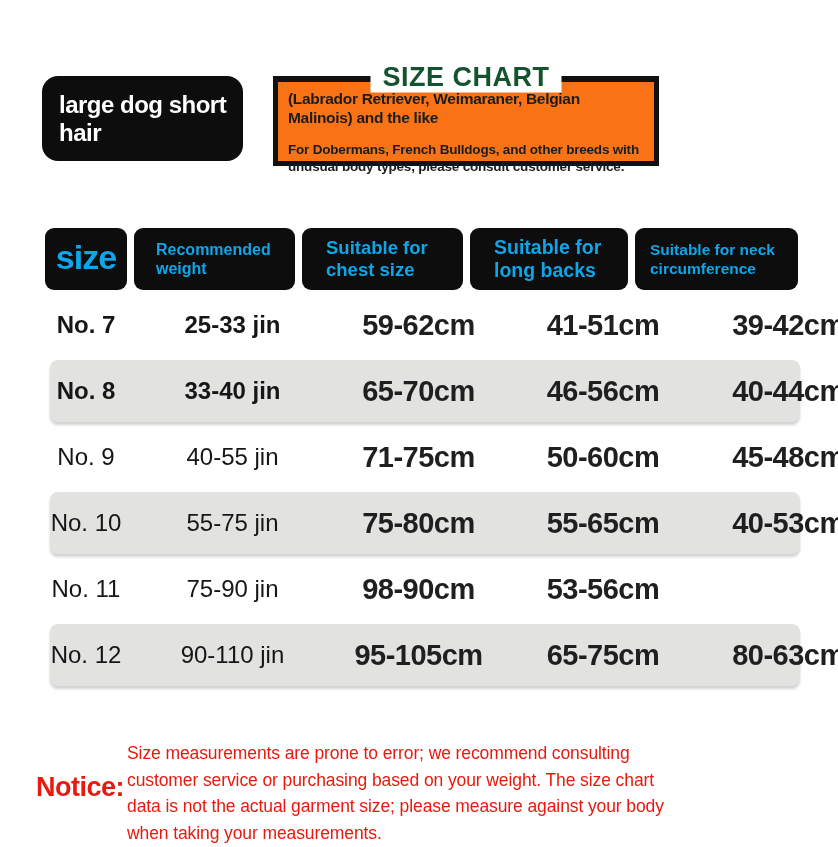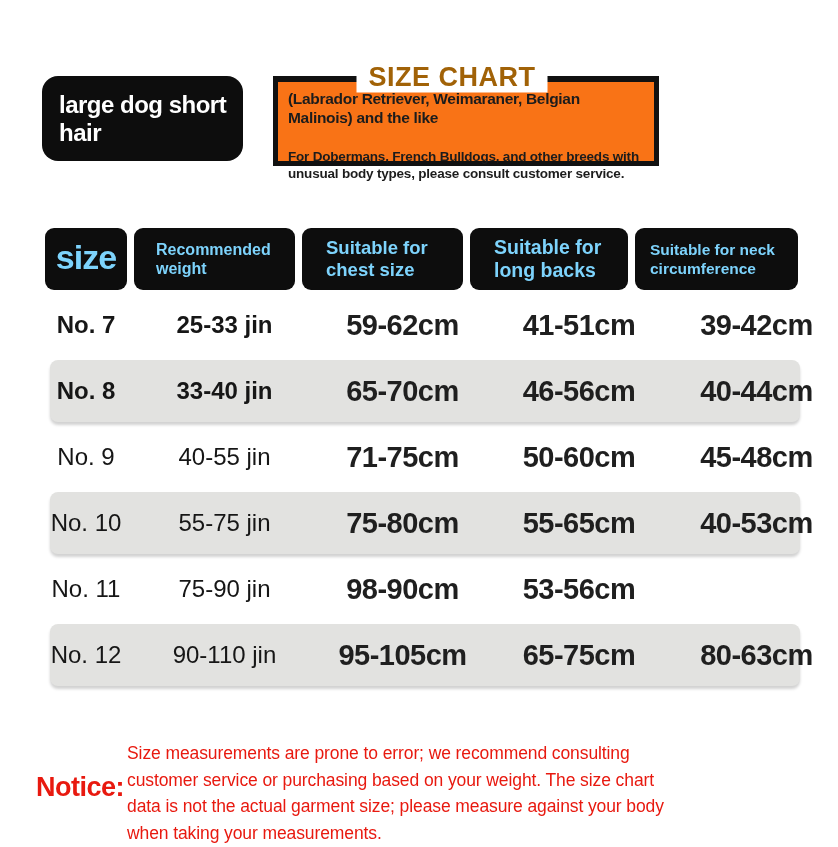--- a/index.html
+++ b/index.html
@@ -17,51 +17,51 @@
     color:#fff;font-weight:700;font-size:24px;line-height:28px;
     letter-spacing:-0.5px;padding-left:17px;white-space:pre-line;
   }
   
   .sc-box{
     position:absolute;left:273px;top:76px;width:386px;height:90px;
     box-sizing:border-box;background:#f97316;
     border:5px solid #111;border-top-width:6px;
   }
   .sc-title{
-    position:absolute;left:452px;top:77px;transform:translate(-50%,-50%);
+    position:absolute;left:466px;top:77px;transform:translate(-50%,-50%);
     background:#fff;padding:0 12px;white-space:nowrap;
-    font-size:27px;font-weight:800;letter-spacing:0.5px;color:#a16207;z-index:2;
+    font-size:27px;font-weight:800;letter-spacing:0.5px;color:#14532d;z-index:2;
   }
   .sc-breeds{
     margin:7px 0 0 10px;font-size:15.5px;font-weight:700;line-height:19px;
     letter-spacing:-0.3px;white-space:pre-line;color:#1c1c1c;
   }
   .sc-note{
-    margin:21px 0 0 10px;font-size:13.5px;font-weight:700;line-height:17px;
+    margin:14px 0 0 10px;font-size:13.5px;font-weight:700;line-height:17px;
     letter-spacing:-0.2px;white-space:pre-line;color:#1c1c1c;
   }
   
   .size-table{position:absolute;left:45px;top:228px;width:753px;}
   .thead{
     display:grid;grid-template-columns:82px 161px 161px 158px 163px;
     column-gap:7px;height:62px;margin-bottom:2px;
   }
   .th{
-    background:#0d0d0d;color:#7dd3fc;border-radius:9px;box-sizing:border-box;
+    background:#0d0d0d;color:#0ea5e9;border-radius:9px;box-sizing:border-box;
     display:flex;align-items:center;font-weight:700;white-space:pre-line;
   }
   .th-size{justify-content:center;font-size:34px;letter-spacing:-1px;padding-bottom:3px;}
   .th-weight{padding-left:22px;font-size:16px;line-height:19px;}
   .th-chest{padding-left:24px;font-size:18.5px;line-height:22px;}
   .th-back{padding-left:24px;font-size:19.5px;line-height:23px;}
   .th-neck{padding-left:15px;font-size:15.5px;line-height:19px;}
   .tr{
     position:relative;height:66px;
     display:grid;grid-template-columns:82px 161px 161px 158px 163px;
-    column-gap:17px;align-items:center;
+    column-gap:25px;align-items:center;
   }
   .tr.striped::before{
     content:"";position:absolute;left:5px;right:-2px;top:2px;bottom:2px;
     background:#e2e2e0;border-radius:8px;box-shadow:0 3px 3px rgba(0,0,0,0.18);
   }
   .td{position:relative;text-align:center;z-index:1;}
   .td-size{font-size:24px;color:#161616;}
   .td-weight{font-size:24px;color:#161616;}
   .td-cm{font-size:29px;font-weight:600;letter-spacing:-0.5px;color:#1f1f1f;}
   .tr.heavy .td-size,.tr.heavy .td-weight{font-weight:700;}

